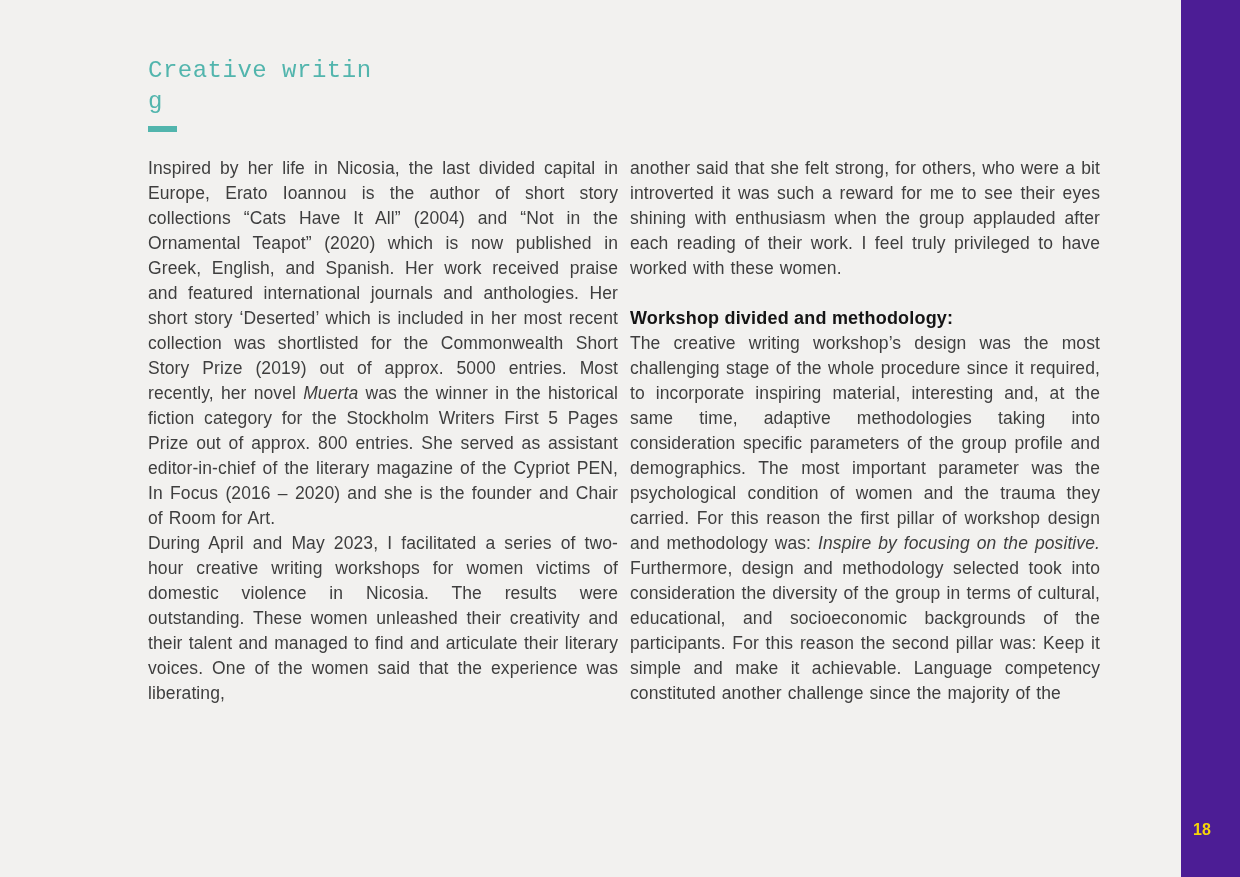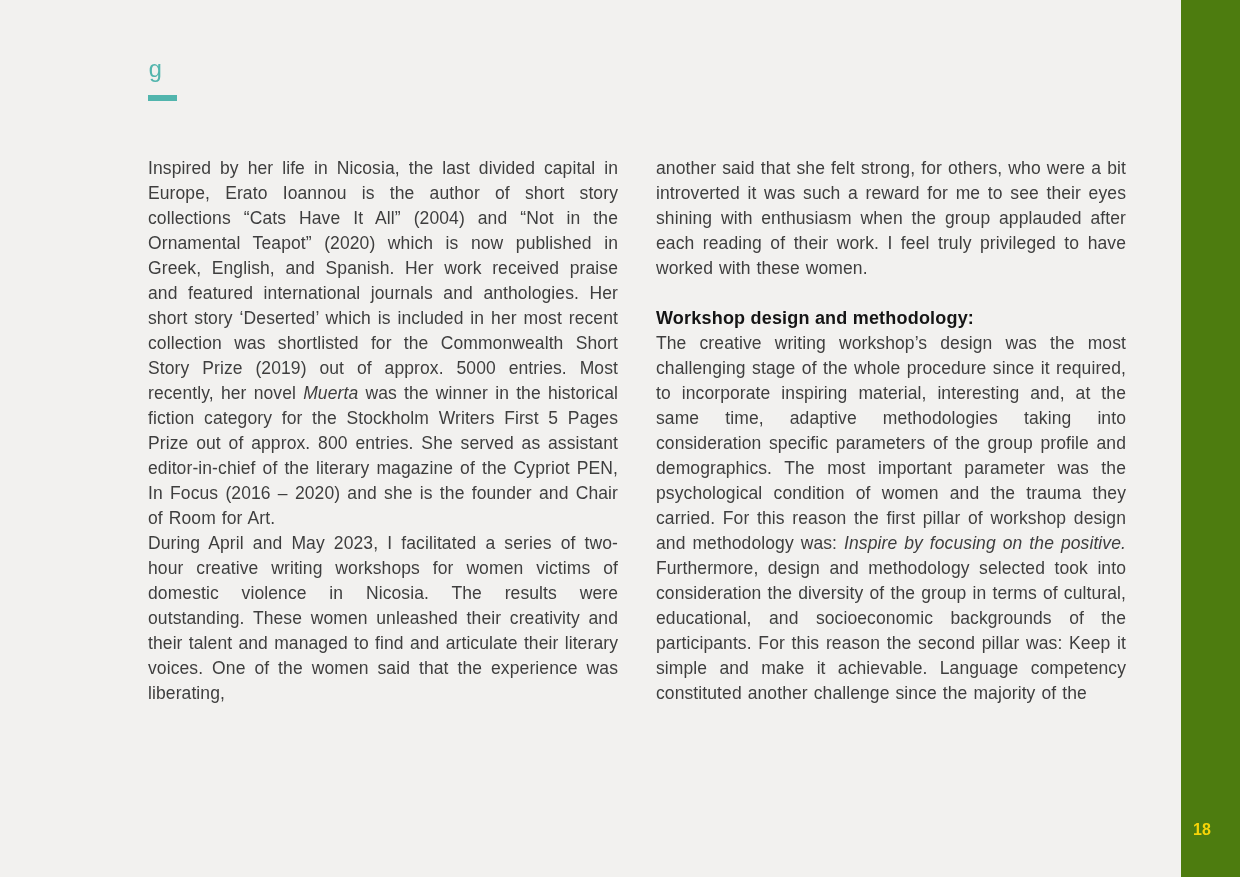--- a/index.html
+++ b/index.html
@@ -33,21 +33,21 @@
     height: 6px;
     background: #52b5ad;
     margin-top: 9px;
   }
   .columns {
     position: absolute;
     left: 148px;
     top: 156px;
     width: 972px;
     display: flex;
-    gap: 38px;
+    gap: 12px;
   }
   .col {
     width: 470px;
     flex: 0 0 470px;
   }
   .para {
     margin: 0;
     font-size: 17.5px;
     line-height: 25px;
     color: #3e3e3e;
@@ -65,54 +65,55 @@
   }
   .para em {
     font-style: italic;
   }
   .sidebar {
     position: absolute;
     right: 0;
     top: 0;
     width: 59px;
     height: 877px;
-    background: #4d7c0f;
+    background: #4c1d95;
   }
   .page-number {
     position: absolute;
     left: 12px;
     bottom: 38px;
     color: #f6d408;
     font-weight: 700;
     font-size: 16px;
     font-family: "Liberation Sans", sans-serif;
   }
 </style>
 </head>
 <body>
 
 <div class="page">
 
   <header class="title-block">
+    <div class="title-line">Creative writin</div>
     <div class="title-line">g</div>
     <div class="title-underline"></div>
   </header>
 
   <main class="columns">
 
     <section class="col">
       <p class="para"><span>Inspired by her life in Nicosia, the last divided capital in Europe, Erato Ioannou  is the author of short story collections “Cats Have It All” (2004) and “Not in the Ornamental Teapot” (2020) which is now published in Greek, English, and Spanish. Her work received praise and featured international journals and anthologies. Her short story ‘Deserted’ which is included in her most recent collection was shortlisted for the Commonwealth Short Story Prize (2019) out of approx. 5000 entries. Most recently, her novel </span><em>Muerta</em><span> was the winner in the historical fiction category for the Stockholm Writers First 5 Pages Prize out of approx. 800 entries. She served as assistant editor-in-chief of the literary magazine of the Cypriot PEN, In Focus (2016 – 2020) and she is the founder and Chair of Room for Art.</span></p>
 
       <p class="para">During April and May 2023, I facilitated a series of two-hour creative writing workshops for women victims of domestic violence in Nicosia. The results were outstanding. These women unleashed their creativity and their talent and managed to find and articulate their literary voices. One of the women said that the experience was liberating,</p>
     </section>
 
     <section class="col">
       <p class="para">another said that she felt strong, for others, who were a bit introverted it was such a reward for me to see their eyes shining with enthusiasm when the group applauded after each reading of their work. I feel truly privileged to have worked with these women.</p>
 
-      <h2 class="section-heading">Workshop design and methodology:</h2>
+      <h2 class="section-heading">Workshop divided and methodology:</h2>
       <p class="para"><span>The creative writing workshop’s design was the most challenging stage of the whole procedure since it required, to incorporate inspiring material, interesting and, at the same time, adaptive methodologies taking into consideration specific parameters of the group profile and demographics. The most important parameter was the psychological condition of women and the trauma they carried. For this reason the first pillar of workshop design and methodology was: </span><em>Inspire by focusing on the positive.</em><span> Furthermore, design and methodology selected took into consideration the diversity of the group in terms of cultural, educational, and socioeconomic backgrounds of the participants. For this reason the second pillar was: Keep it simple and make it achievable. Language competency constituted another challenge since the majority of the</span></p>
     </section>
 
   </main>
 
   <aside class="sidebar">
     <div class="page-number">18</div>
   </aside>
 
 </div>

